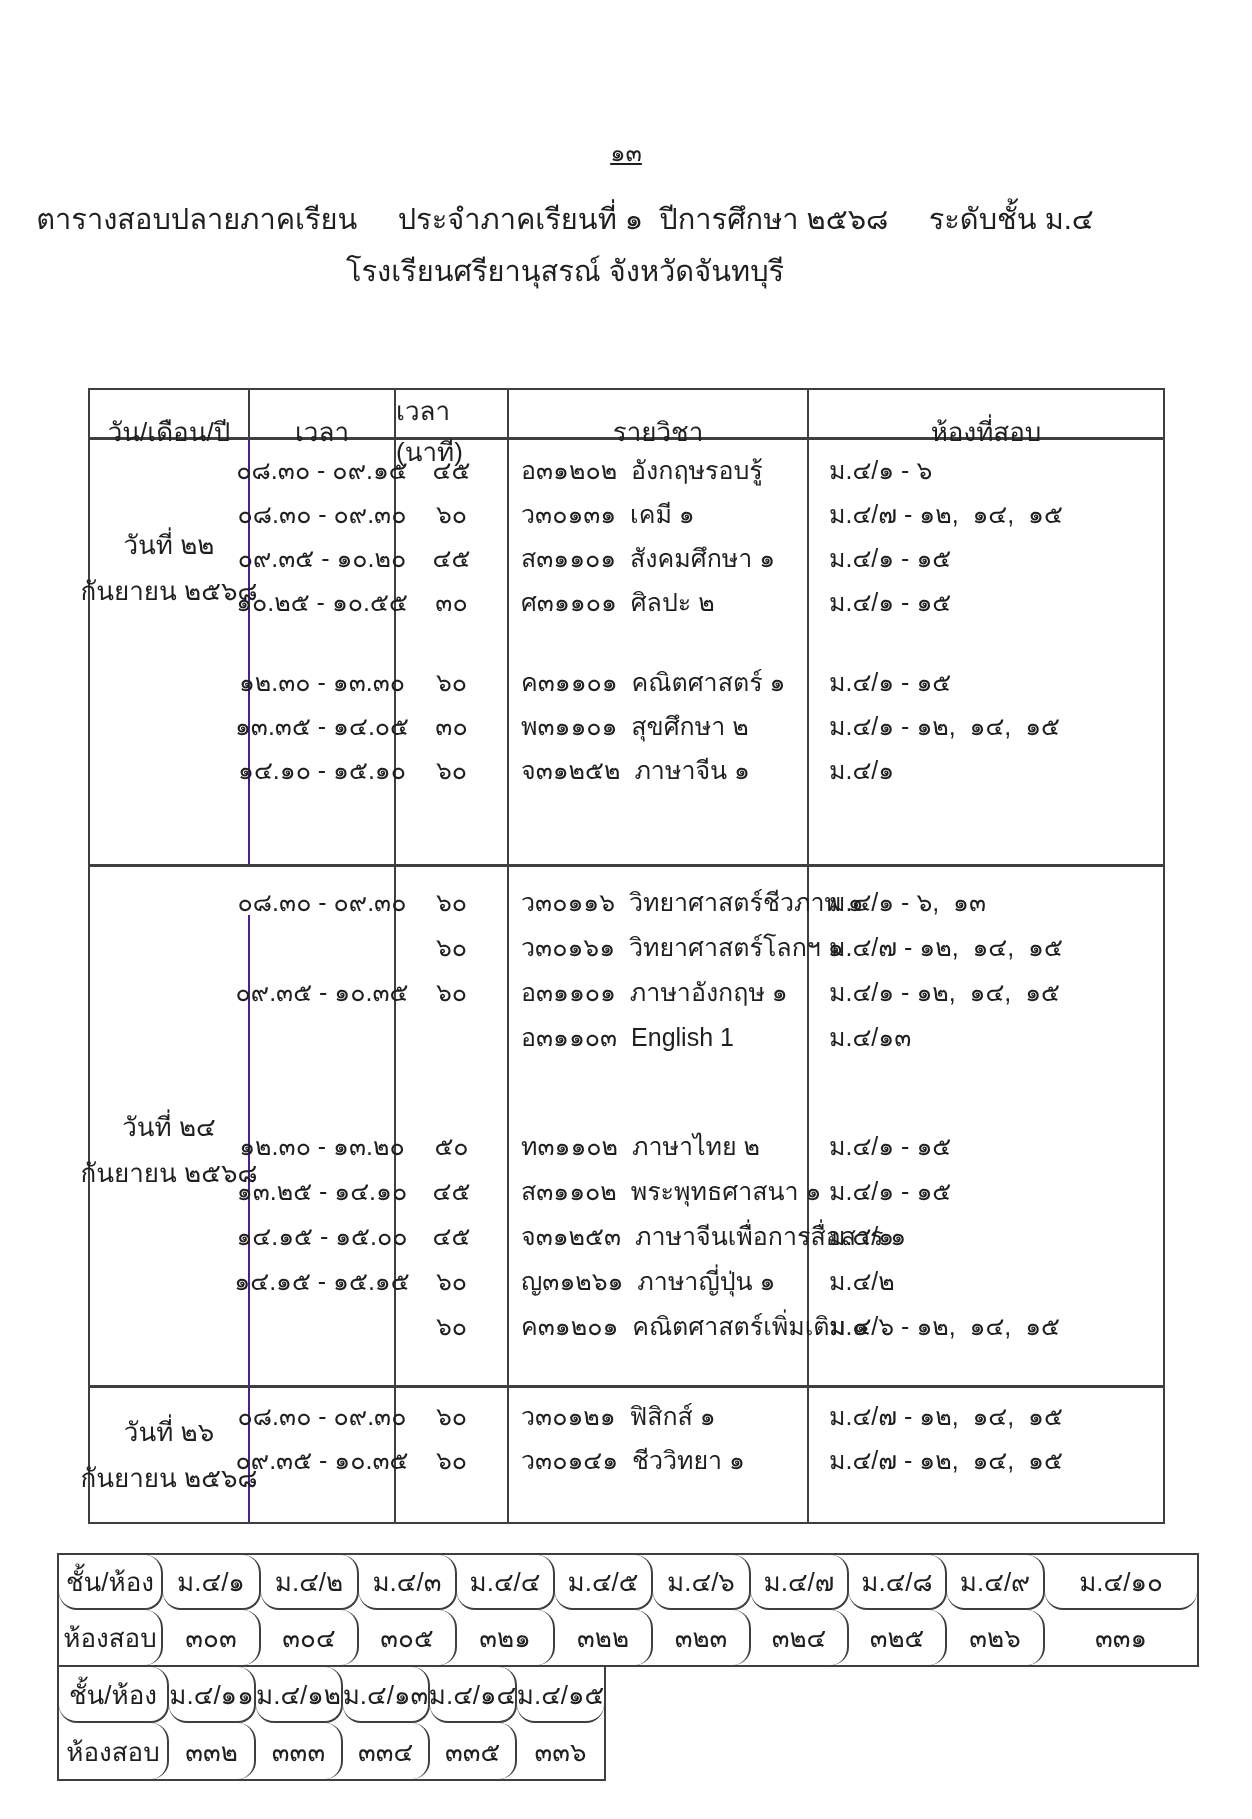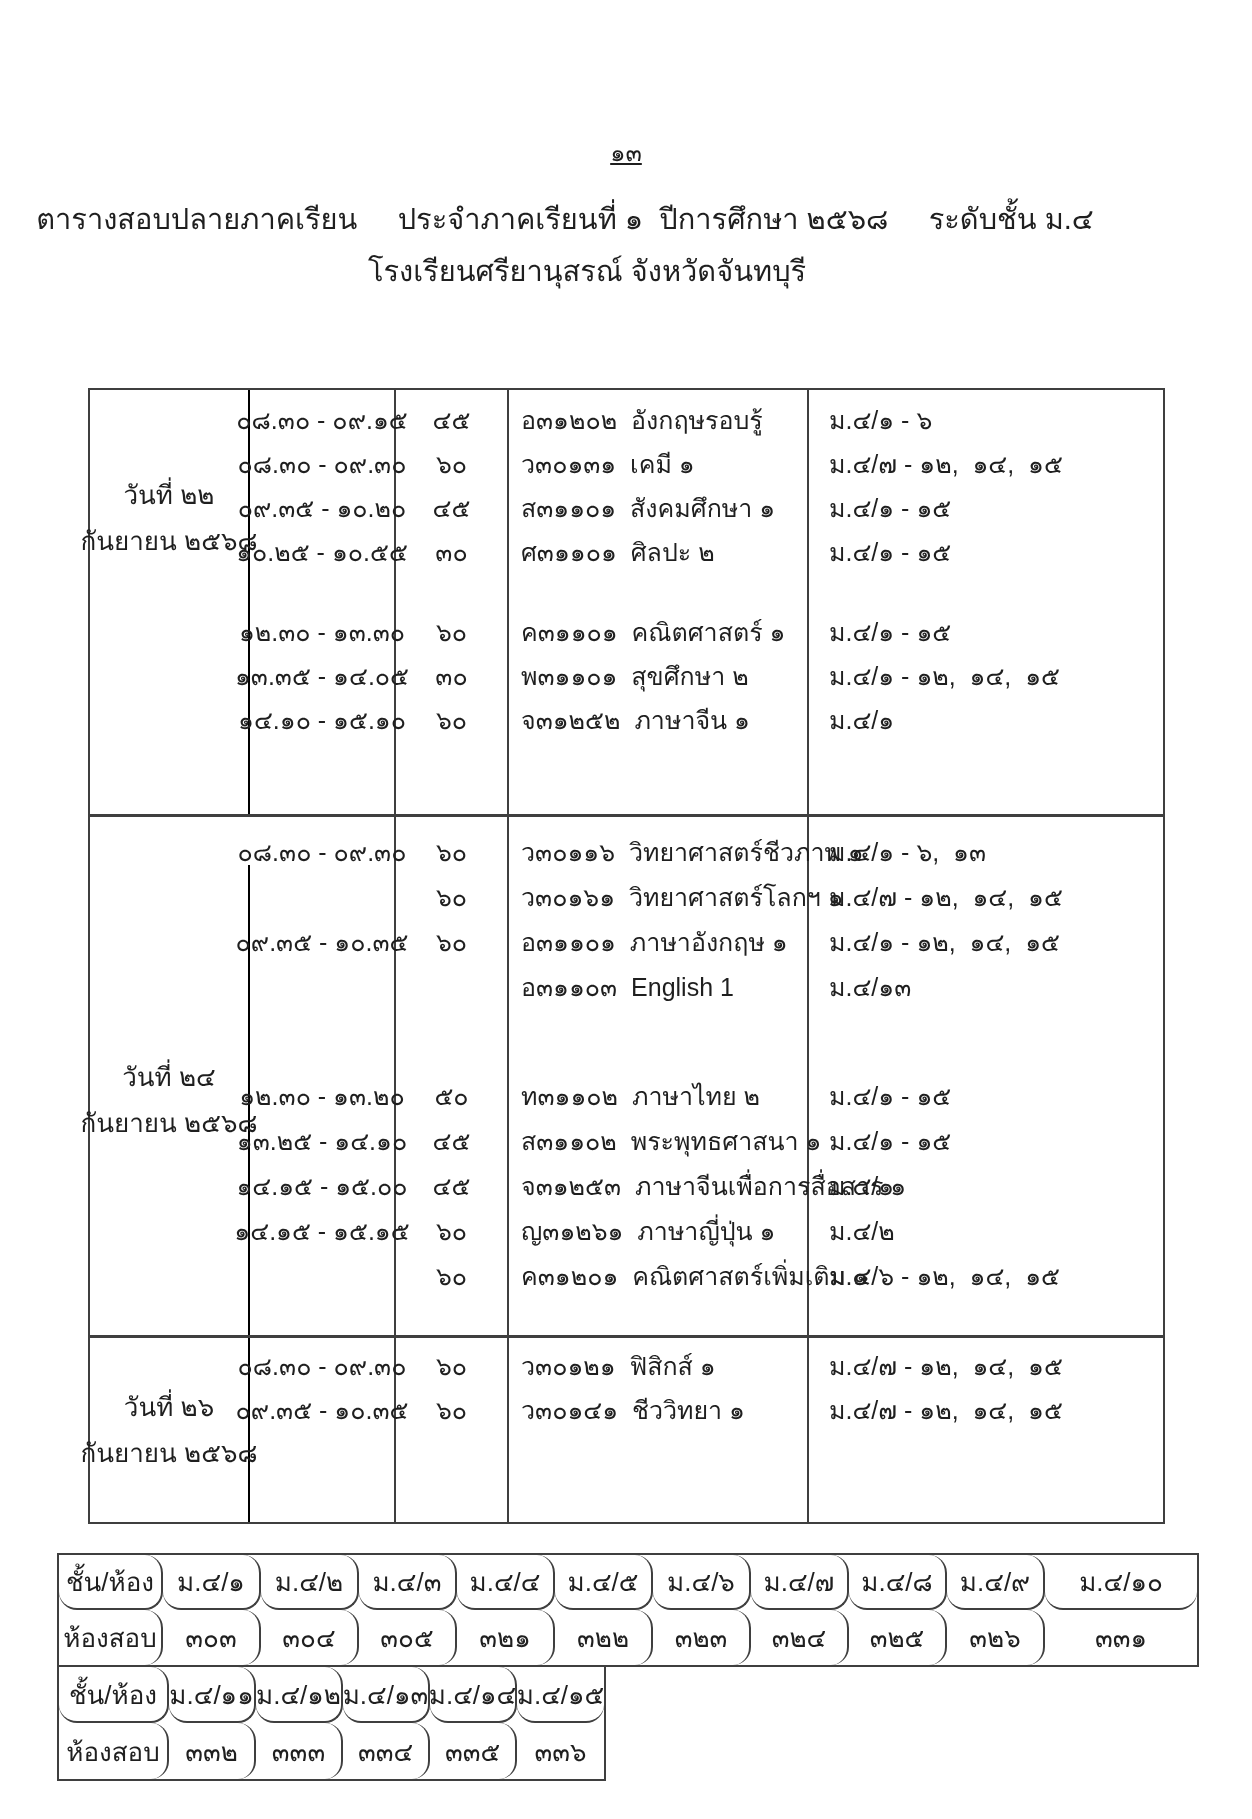--- a/index.html
+++ b/index.html
@@ -4,36 +4,36 @@
 <style>
   * { box-sizing: border-box; margin: 0; padding: 0; }
   html,body { background:#ffffff; }
   body {
     width:1252px; height:1819px; position:relative;
     font-family:"Liberation Sans", sans-serif; color:#1f1f1f;
     overflow:hidden;
   }
   .pageno{ position:absolute; top:133px; left:0; width:1252px; text-align:center; font-size:24px;text-decoration:underline; }
   .title1{ position:absolute; top:196px; left:0; width:1130px; text-align:center; font-size:29px; white-space:pre; }
-  .title2{ position:absolute; top:248px; left:0; width:1130px; text-align:center; font-size:29px;margin-left:22px; }
+  .title2{ position:absolute; top:248px; left:0; width:1130px; text-align:center; font-size:29px; }
 
   
   .exam{ position:absolute; left:88px; top:388px; width:1077px; height:1136px;
          border:2px solid #3f3f3f; display:flex; flex-direction:column; background:#fff; }
   .ehead{ display:grid; grid-template-columns:160px 146px 113px 300px 354px;
           height:50px; border-bottom:3px solid #3f3f3f; }
   .hcell{ border-right:2px solid #3f3f3f; display:flex; align-items:center; justify-content:center; font-size:26px; }
   .hcell:last-child{ border-right:none; }
 
   .blk{ display:flex; border-bottom:3px solid #3f3f3f; }
   .blk1{ height:427px; }
   .blk2{ height:521px; }
   .blk3{ height:134px; border-bottom:none; flex:1; }
 
-  .date-cell{ width:160px; border-right:2px solid #000000; font-size:26px;
+  .date-cell{ width:160px; border-right:2px solid #4c1d95; font-size:26px;
               display:flex; flex-direction:column; align-items:center; text-align:center; }
   .date-cell div{ line-height:46px; white-space:pre; }
   .blk1 .date-cell{ padding-top:82px; }
   .blk2 .date-cell{ justify-content:center;margin-top:48px; }
   .blk3 .date-cell{ justify-content:center; }
 
   .rows{ flex:1; display:flex; flex-direction:column; }
   .rline{ display:grid; grid-template-columns:146px 113px 300px 354px; height:44px; }
   .blk2 .rline{ height:45px; }
   .rline.sp6{ height:6px; } .rline.sp8{ height:8px; } .rline.sp12{ height:12px; }
@@ -56,20 +56,27 @@
   .rt-b .rcell:nth-child(n+7){ border-bottom:none; }
 </style>
 </head>
 <body>
 
 <div class="pageno">๑๓</div>
 <div class="title1">ตารางสอบปลายภาคเรียน     ประจำภาคเรียนที่ ๑  ปีการศึกษา ๒๕๖๘     ระดับชั้น ม.๔</div>
 <div class="title2">โรงเรียนศรียานุสรณ์  จังหวัดจันทบุรี</div>
 
 <div class="exam">
+  <div class="ehead">
+    <div class="hcell">วัน/เดือน/ปี</div>
+    <div class="hcell">เวลา</div>
+    <div class="hcell">เวลา (นาที)</div>
+    <div class="hcell">รายวิชา</div>
+    <div class="hcell">ห้องที่สอบ</div>
+  </div>
 
   <div class="blk blk1">
     <div class="date-cell">
       <div>วันที่ ๒๒</div>
       <div>กันยายน ๒๕๖๘</div>
     </div>
     <div class="rows">
       <div class="rline sp8">
           <div class="c"></div>
           <div class="c"></div>

